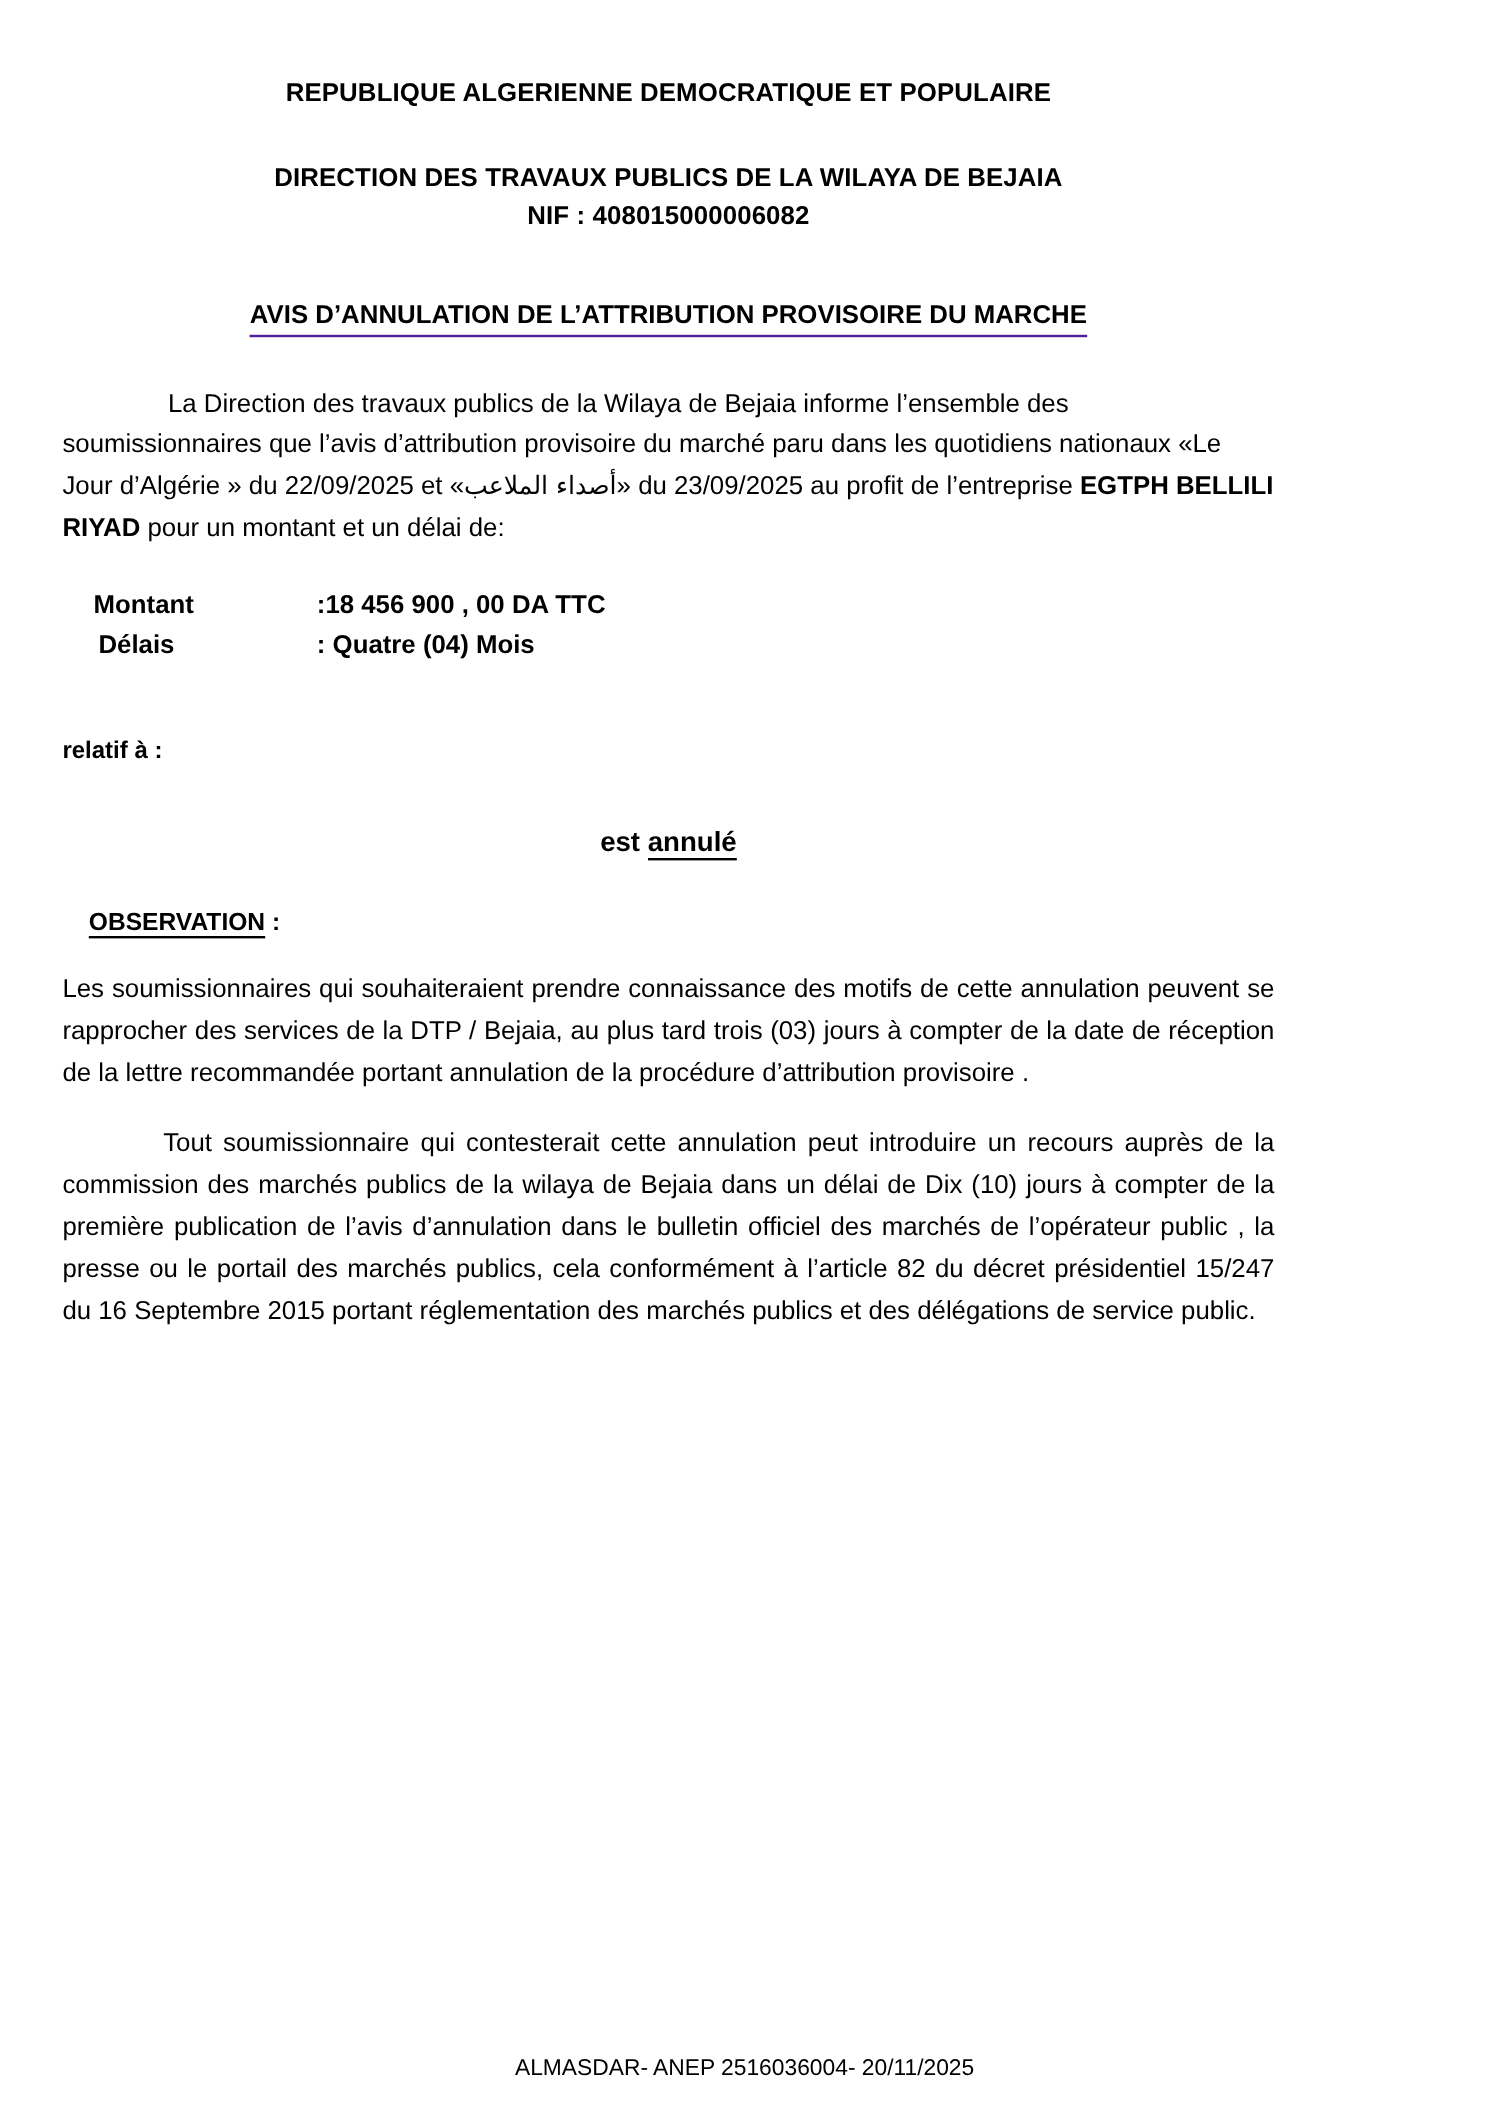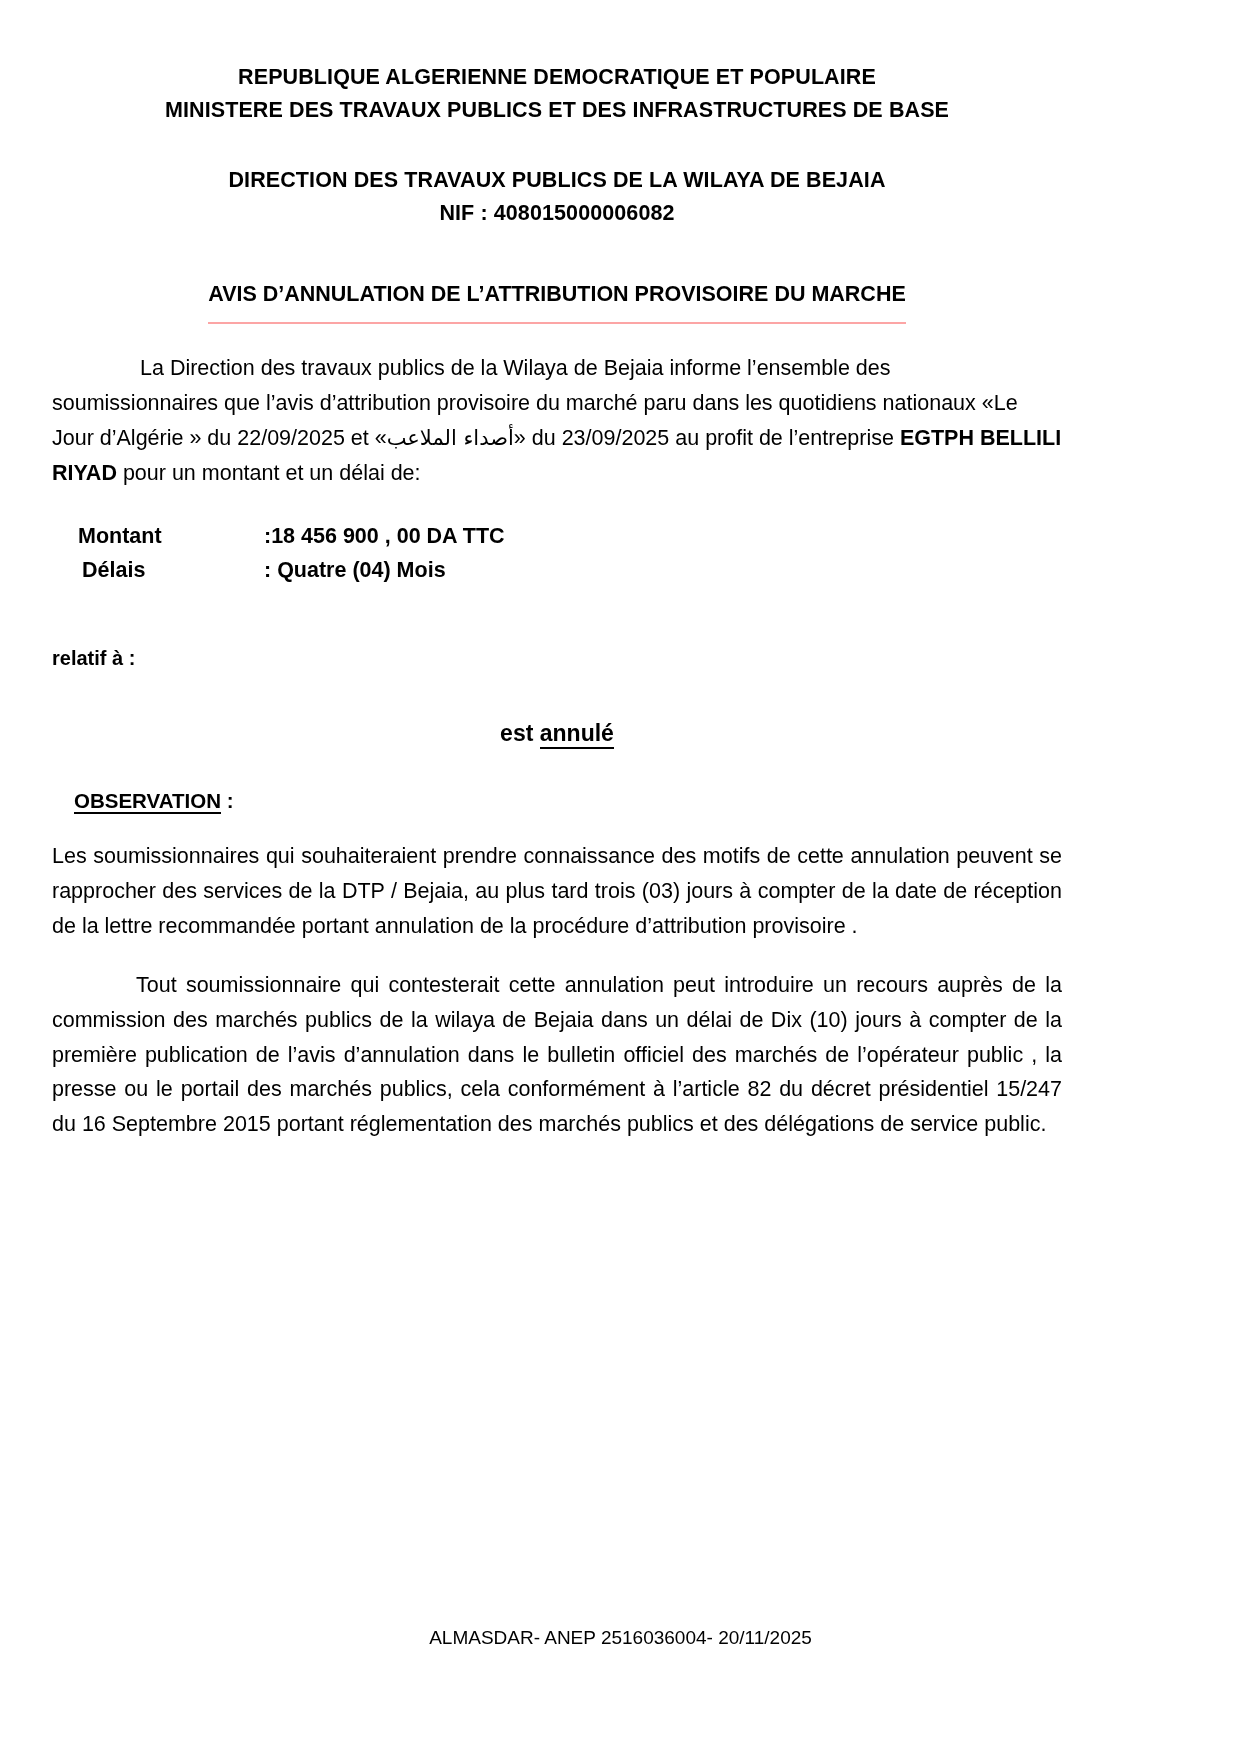--- a/index.html
+++ b/index.html
@@ -47,22 +47,22 @@
   .hdr-line4 { margin-top: 2px; }
 
   
   .doc-title {
     text-align: center;
     font-weight: bold;
     font-size: 21.5px;
     margin-top: 54px;
   }
   .doc-title span {
-    border-bottom: 2px solid #fca5a5;
-    padding-bottom: 16px;
+    border-bottom: 2px solid #4c1d95;
+    padding-bottom: 5px;
   }
 
   
   .intro {
     margin-top: 44px;
     font-size: 21.5px;
     line-height: 1.62;
     text-align: left;
   }
   .intro .indent { display: inline-block; width: 88px; }
@@ -133,33 +133,32 @@
   }
   .body-par.p2 { margin-top: 24px; }
   .body-par.p3 { margin-top: 22px; }
   .body-par .indent { display: inline-block; width: 84px; }
 
   
   .footer {
     position: absolute;
     left: 0;
     right: 0;
-    top: 1627px;
+    top: 1713px;
     text-align: center;
     font-size: 19px;
   }
 </style>
 </head>
 <body>
 
 <div class="page">
   <div class="content">
 
     <div class="hdr hdr-line1">REPUBLIQUE ALGERIENNE DEMOCRATIQUE ET POPULAIRE</div>
-    <div class="hdr hdr-line2">MINISTERE DES TRAVAUX PUBLICS ET DES INFRASTRUCTURES DE BASE</div>
     <div class="hdr hdr-line3">DIRECTION DES TRAVAUX PUBLICS DE LA WILAYA DE BEJAIA</div>
     <div class="hdr hdr-line4">NIF : 408015000006082</div>
 
     <div class="doc-title"><span>AVIS D’ANNULATION DE L’ATTRIBUTION PROVISOIRE DU MARCHE</span></div>
 
     <div class="intro"><span class="indent"></span><span>La Direction des travaux publics de la Wilaya de Bejaia informe l’ensemble des soumissionnaires que l’avis d’attribution  provisoire  du marché  paru dans les quotidiens nationaux «Le Jour d’Algérie » du 22/09/2025 et «</span><span class="arabic">أصداء الملاعب</span><span>» du 23/09/2025 au profit de l’entreprise </span><b>EGTPH BELLILI RIYAD</b><span>  pour un montant   et un délai de:</span></div>
 
     <table class="amounts">
       <tbody>
           <tr class="row-montant">

